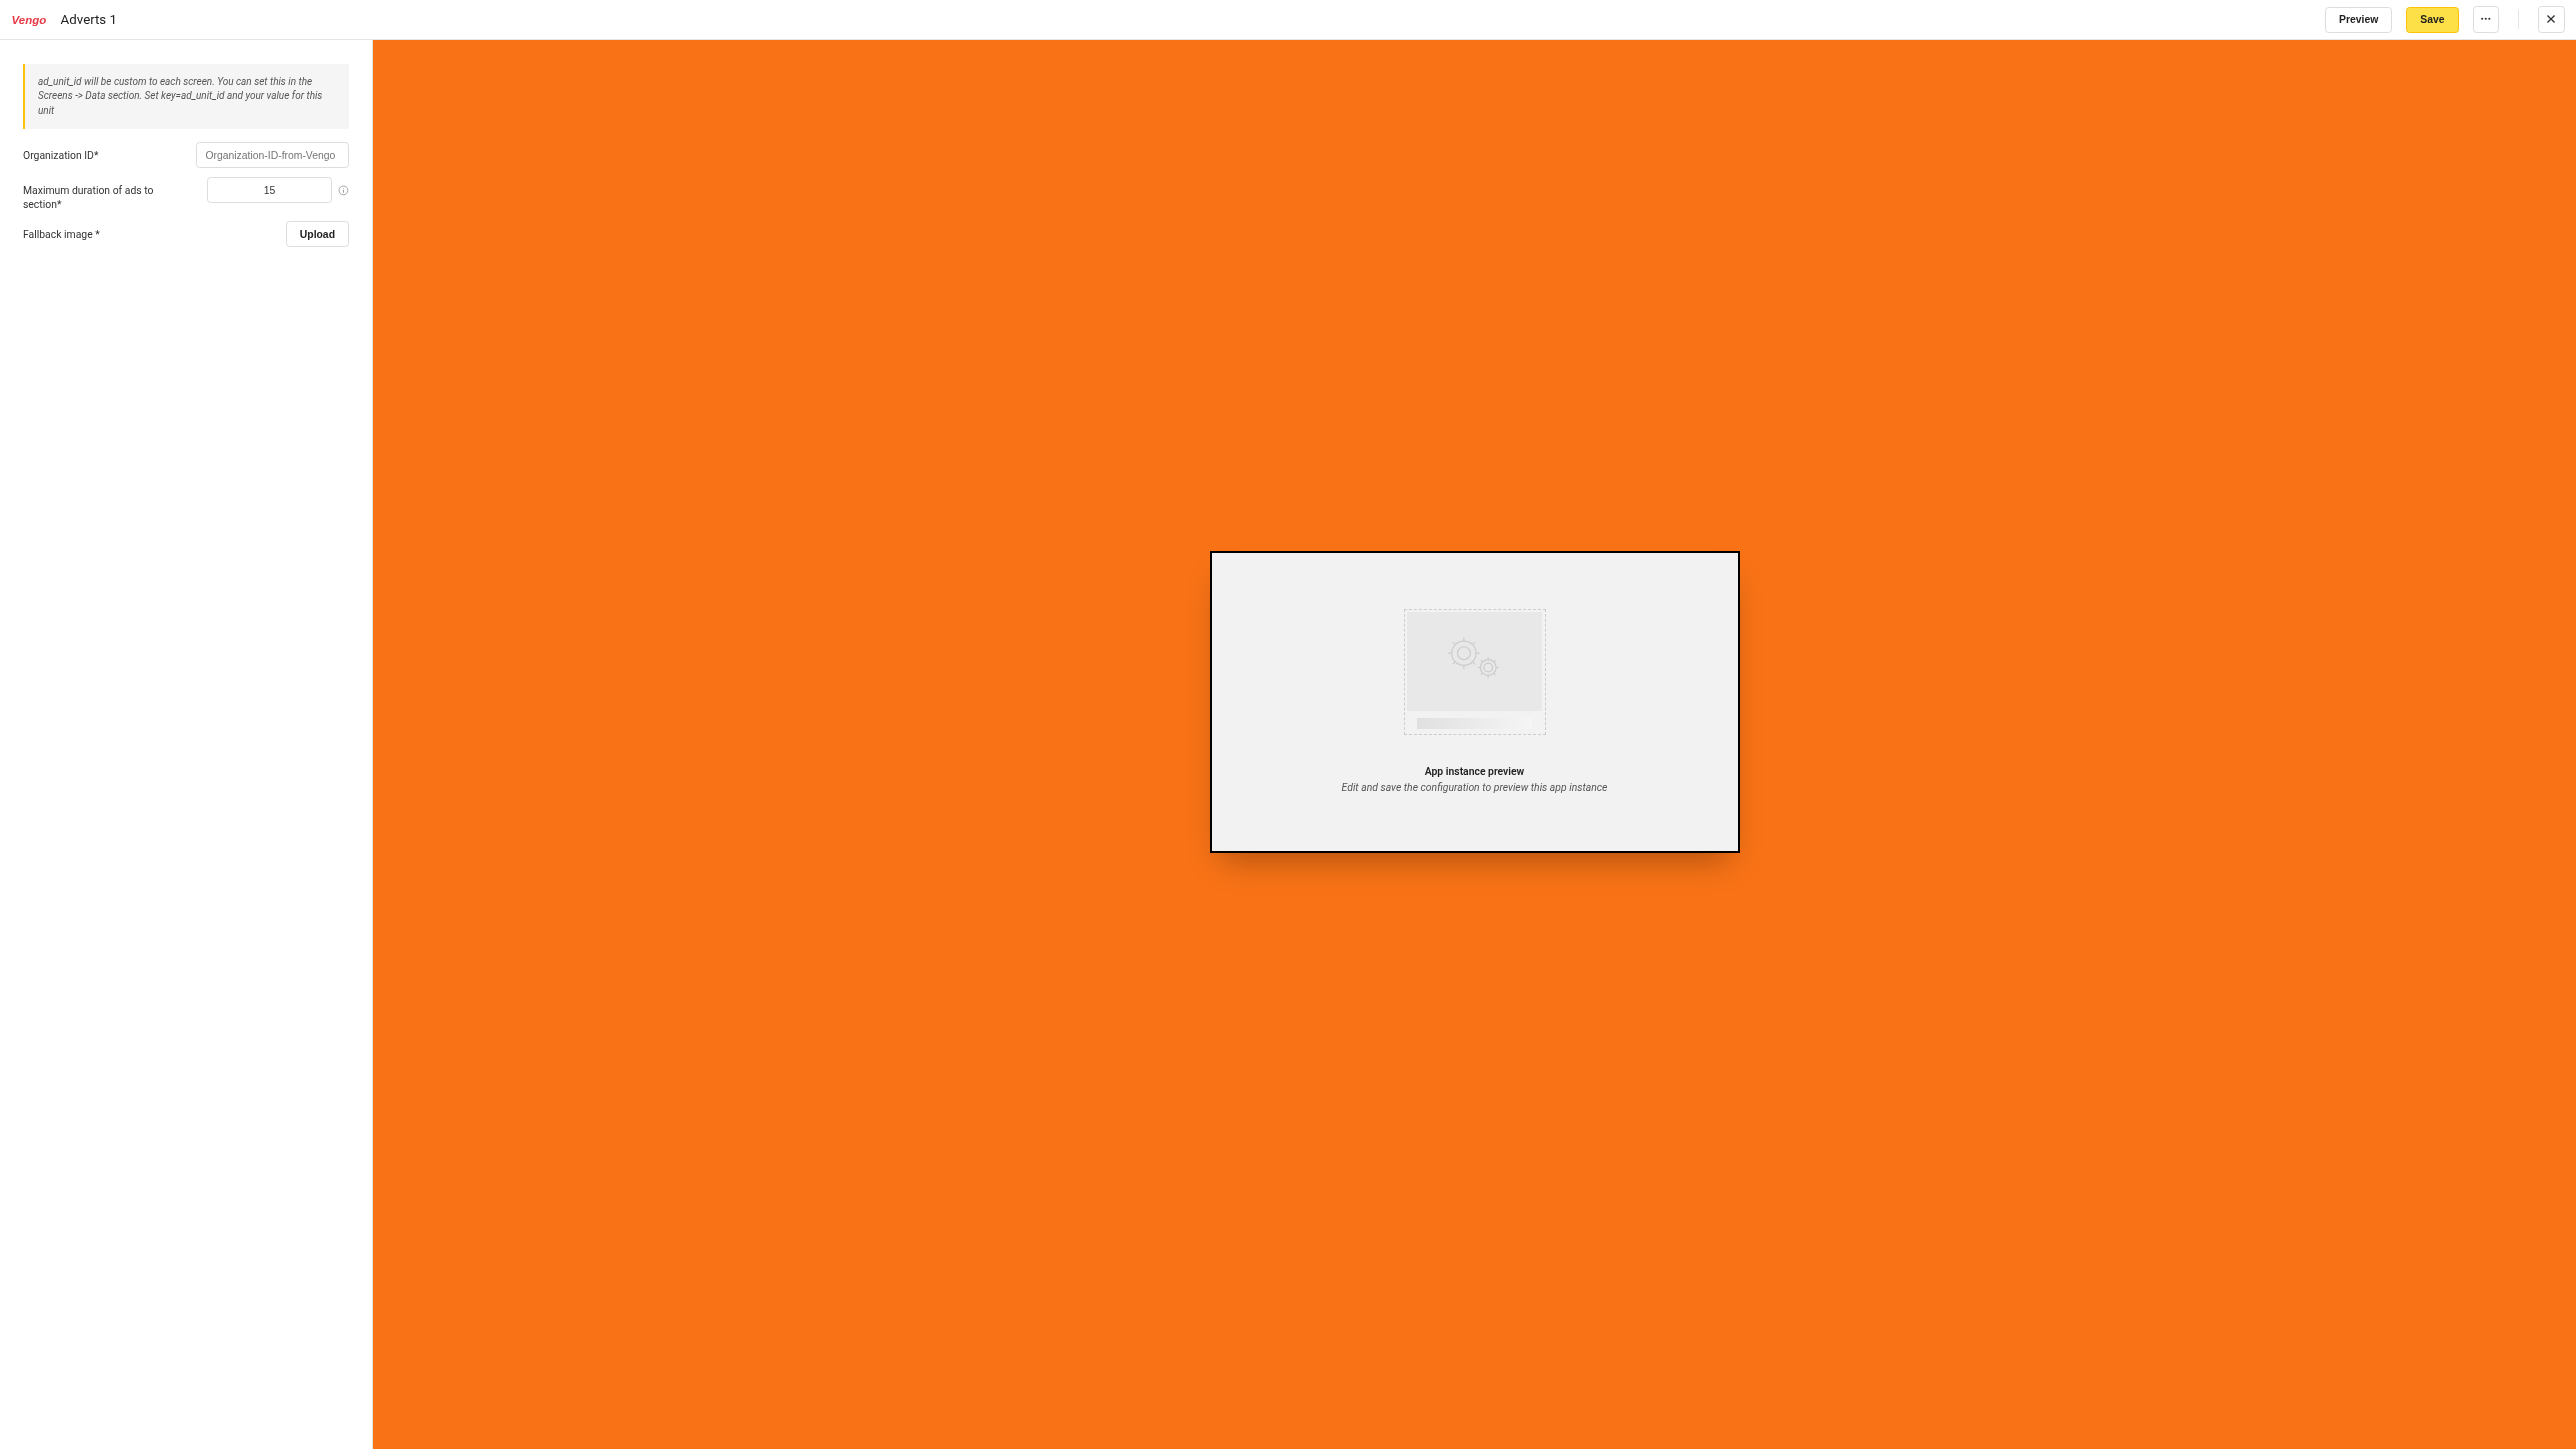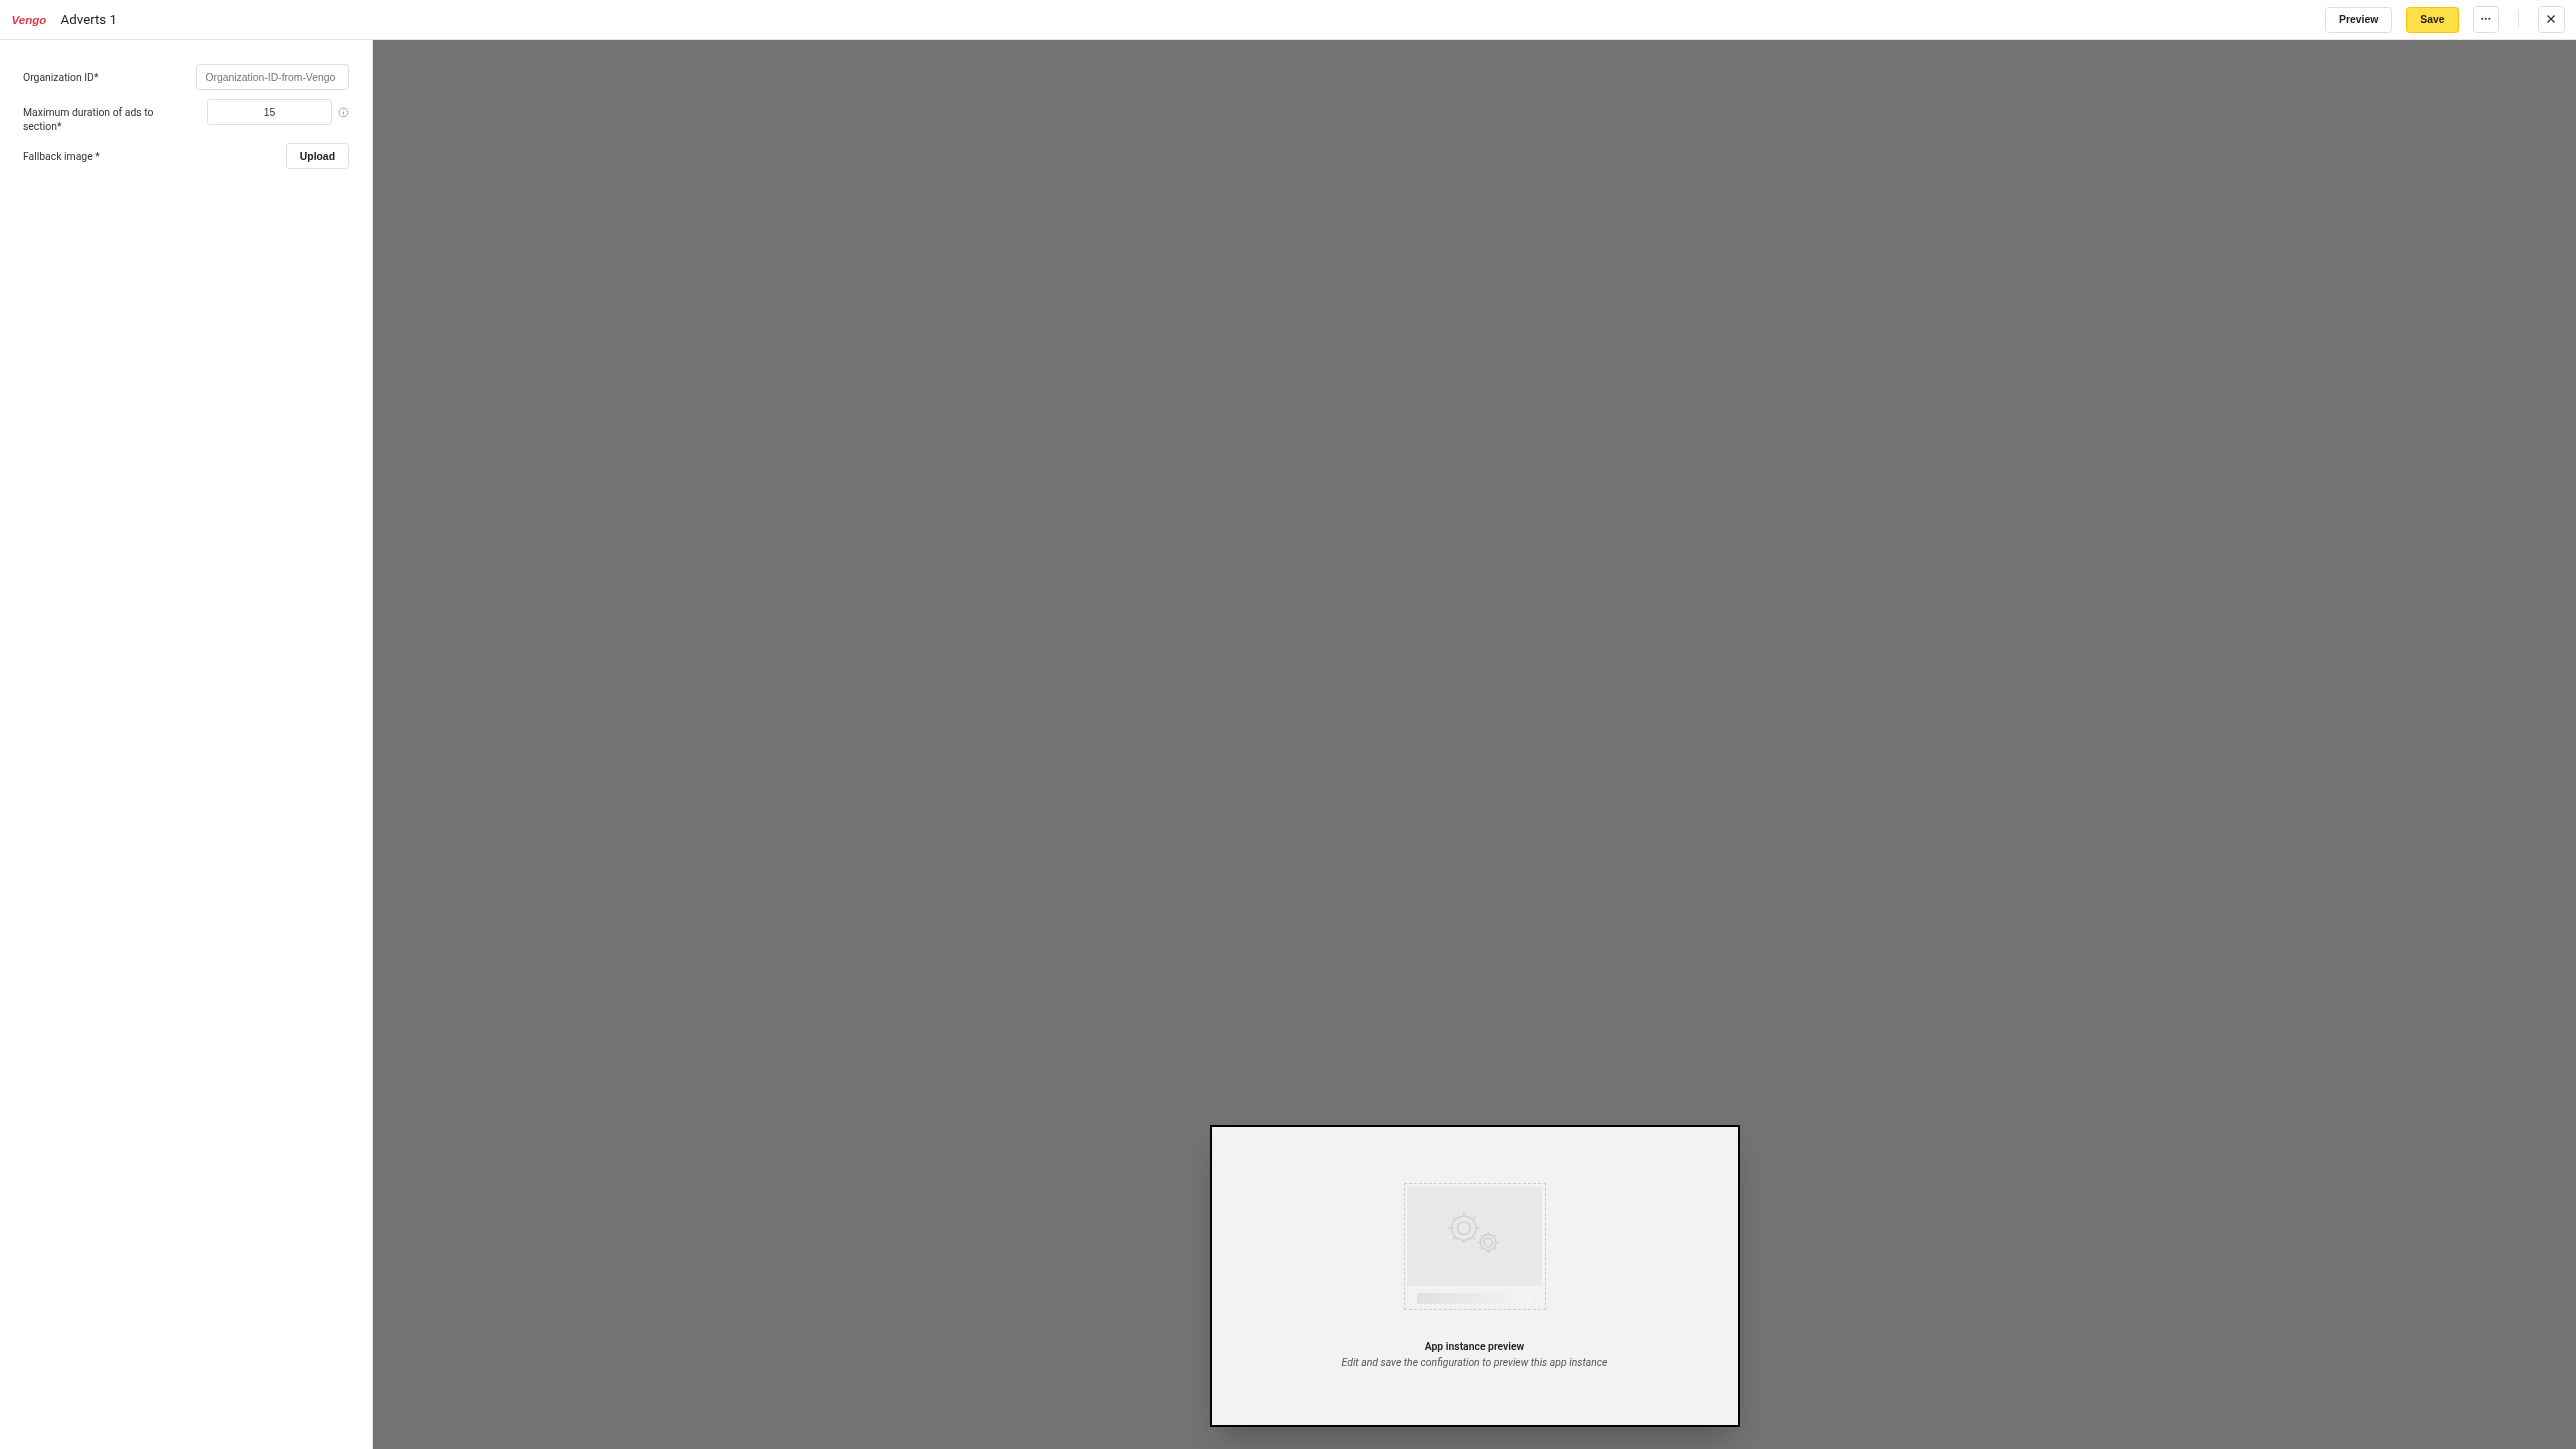--- a/index.html
+++ b/index.html
@@ -156,23 +156,23 @@
     .info-icon-wrap {
       width: 11.5px;
       height: 11.5px;
       display: flex;
       align-items: center;
       justify-content: center;
     }
     
     .preview-panel {
       flex: 1;
-      background: #737373;
-      display: flex;
-      align-items: flex-end;
+      background: #f97316;
+      display: flex;
+      align-items: center;
       justify-content: center;
       padding: 21.6px;
     }
     
     .preview-frame {
       width: 530px;
       height: 302px;
       background: #f2f2f2;
       border: 2.9px solid #000;
       display: flex;
@@ -248,20 +248,21 @@
           <line x1="2" y1="2" x2="12" y2="12"></line>
           <line x1="12" y1="2" x2="2" y2="12"></line>
         </svg>
       </span>
     </button>
   </div>
 </div>
 
 <div class="main">
   <div class="sidebar">
+    <div class="info-box">ad_unit_id will be custom to each screen. You can set this in the Screens -&gt; Data section. Set key=ad_unit_id and your value for this unit</div>
 
     <div class="form-row">
       <div class="form-label">Organization ID*</div>
       <div class="form-control-wrap">
         <input type="text" class="form-input" placeholder="Organization-ID-from-Vengo" style="">
       </div>
     </div>
 
     <div class="form-row">
       <div class="form-label">Maximum duration of ads to section*</div>

